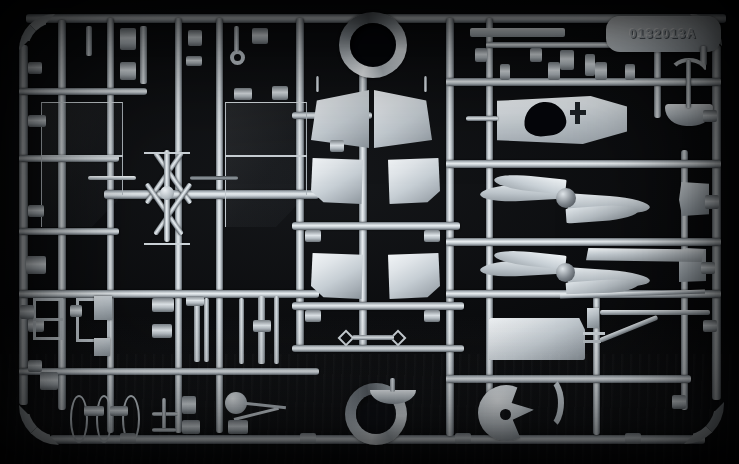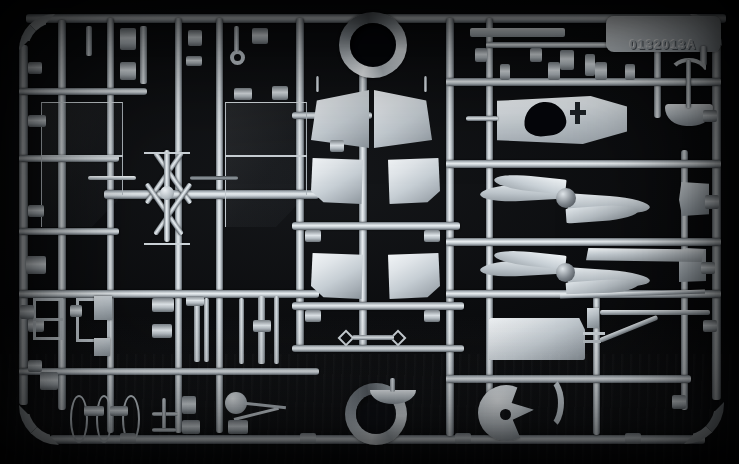--- a/index.html
+++ b/index.html
@@ -50,23 +50,23 @@
     background:linear-gradient(180deg,#7e858b,#dfe5e9 45%,#b6bec4 70%,#6d747a);
     border-radius:2px;
   }
   .nub-v{
     background:linear-gradient(90deg,#7e858b,#dfe5e9 45%,#b6bec4 70%,#6d747a);
     border-radius:2px;
   }
 
   .lbl{
     position:absolute;
-    display:flex;align-items:flex-end;justify-content:center;
+    display:flex;align-items:center;justify-content:center;
     background:linear-gradient(165deg,#eef2f5 0%,#dce2e6 30%,#c4ccd2 62%,#a7b0b7 100%);
-    border-radius:8px;
+    border-radius:14px;
     box-shadow:0 0 3px rgba(0,0,0,.6);
   }
   .lbl span{
     font-size:12px;letter-spacing:1.5px;font-weight:bold;
     color:#b9c1c7;
     text-shadow:
       -1px -1px 0 rgba(255,255,255,.85),
        1px  1px 0 rgba(70,78,85,.85),
        0 0 1px rgba(120,130,140,.6);
     transform:scaleY(1.05);

